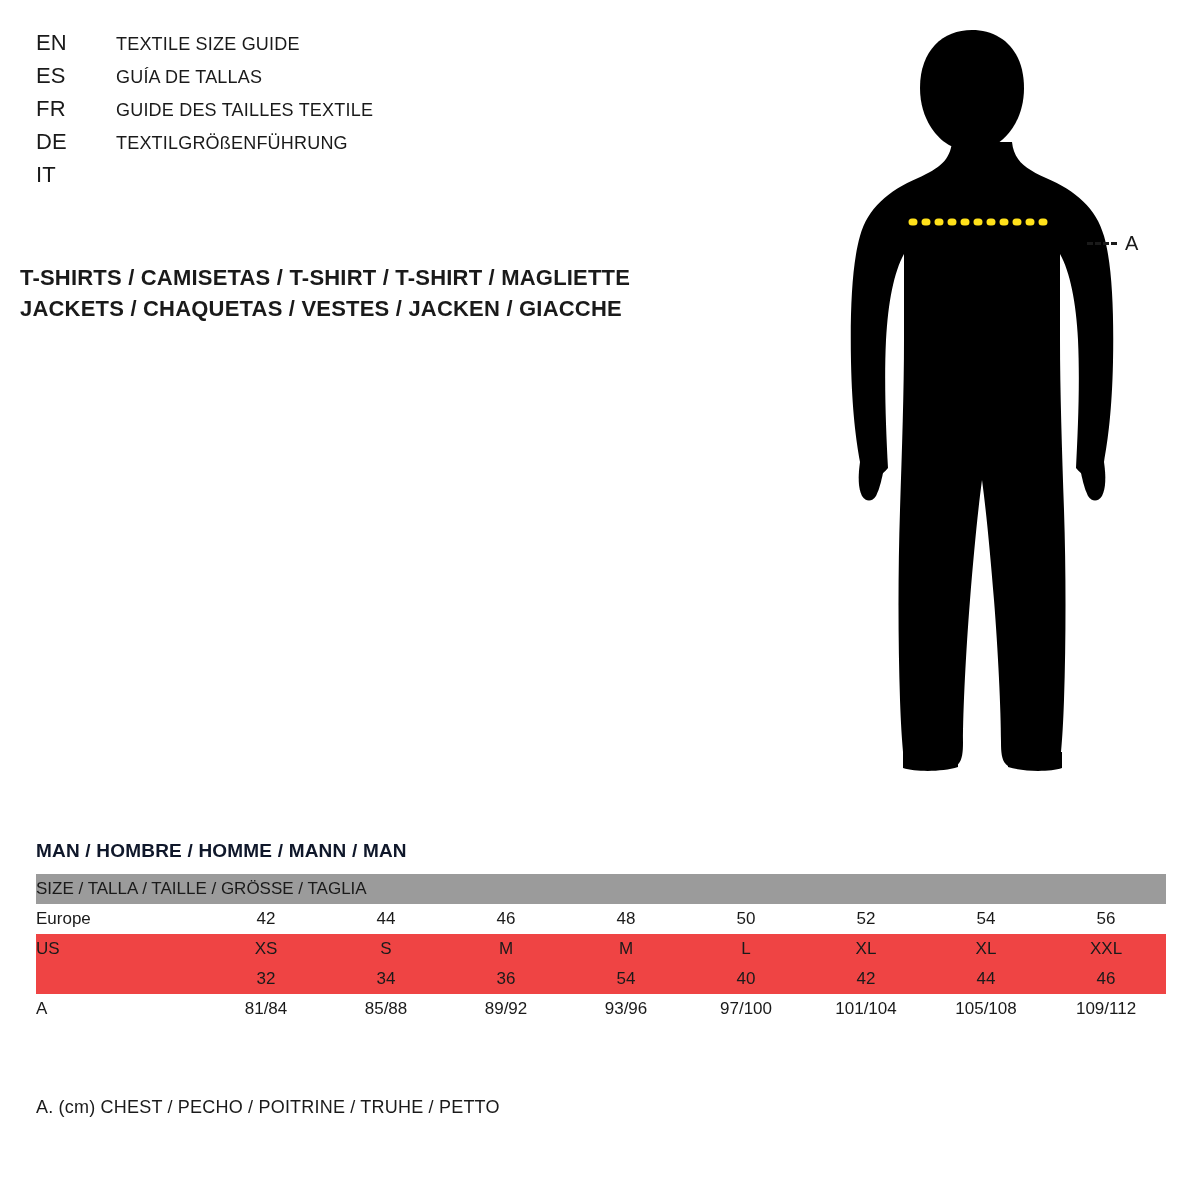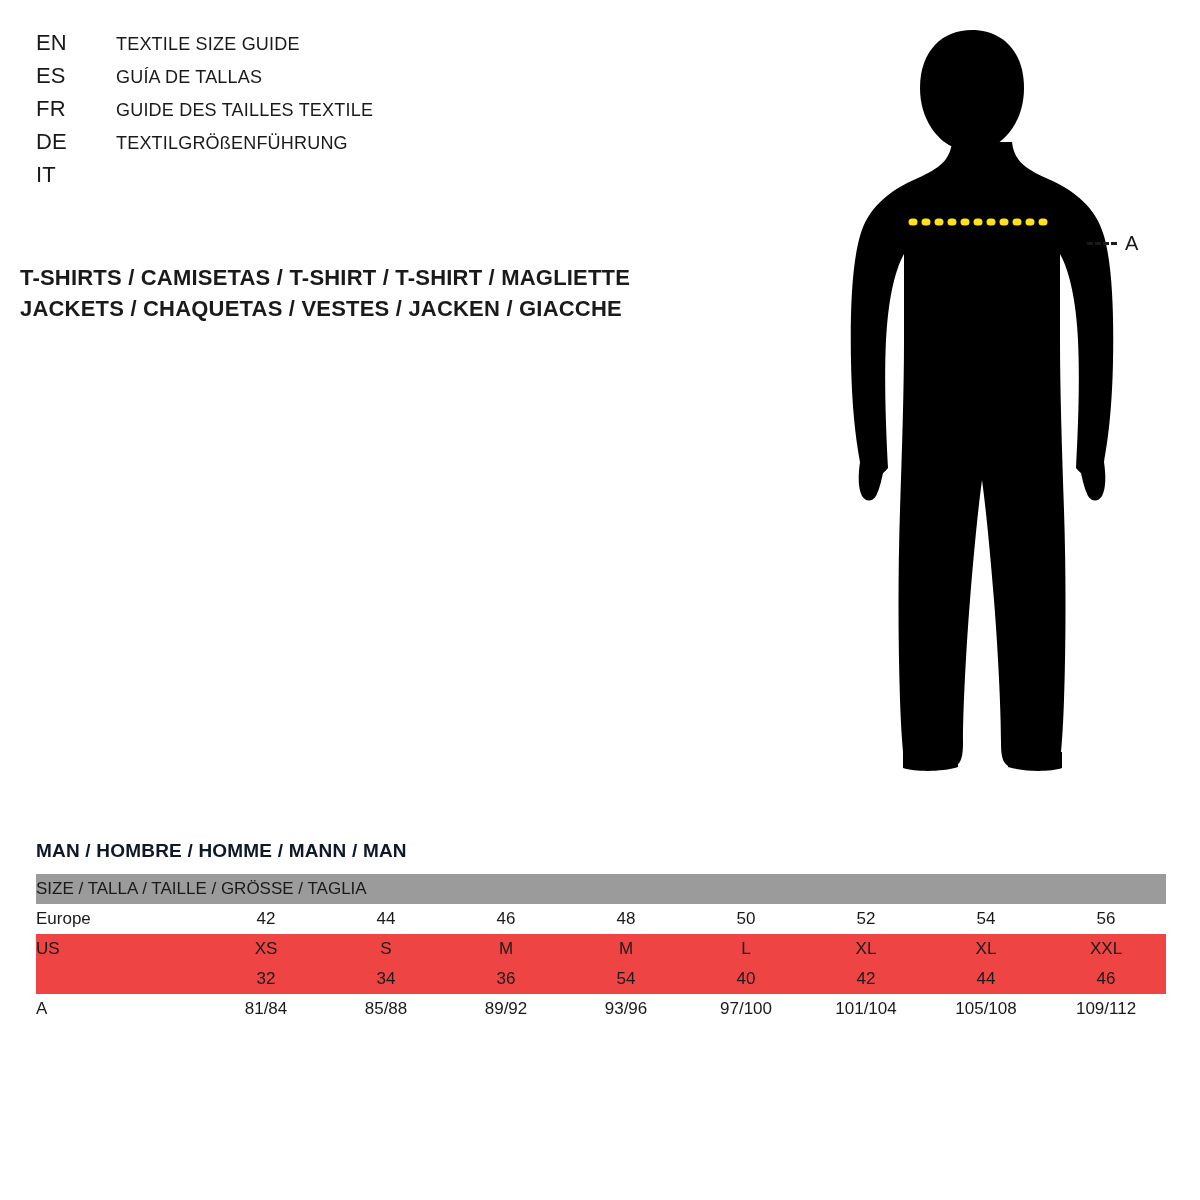--- a/index.html
+++ b/index.html
@@ -295,14 +295,15 @@
           <td class="cell-val">93/96</td>
           <td class="cell-val">97/100</td>
           <td class="cell-val">101/104</td>
           <td class="cell-val">105/108</td>
           <td class="cell-val">109/112</td>
         </tr>
       </tbody>
     </table>
   </div>
 
+  <div class="footnote">A. (cm) CHEST / PECHO / POITRINE / TRUHE / PETTO</div>
 
 </div>
 
 </body></html>

